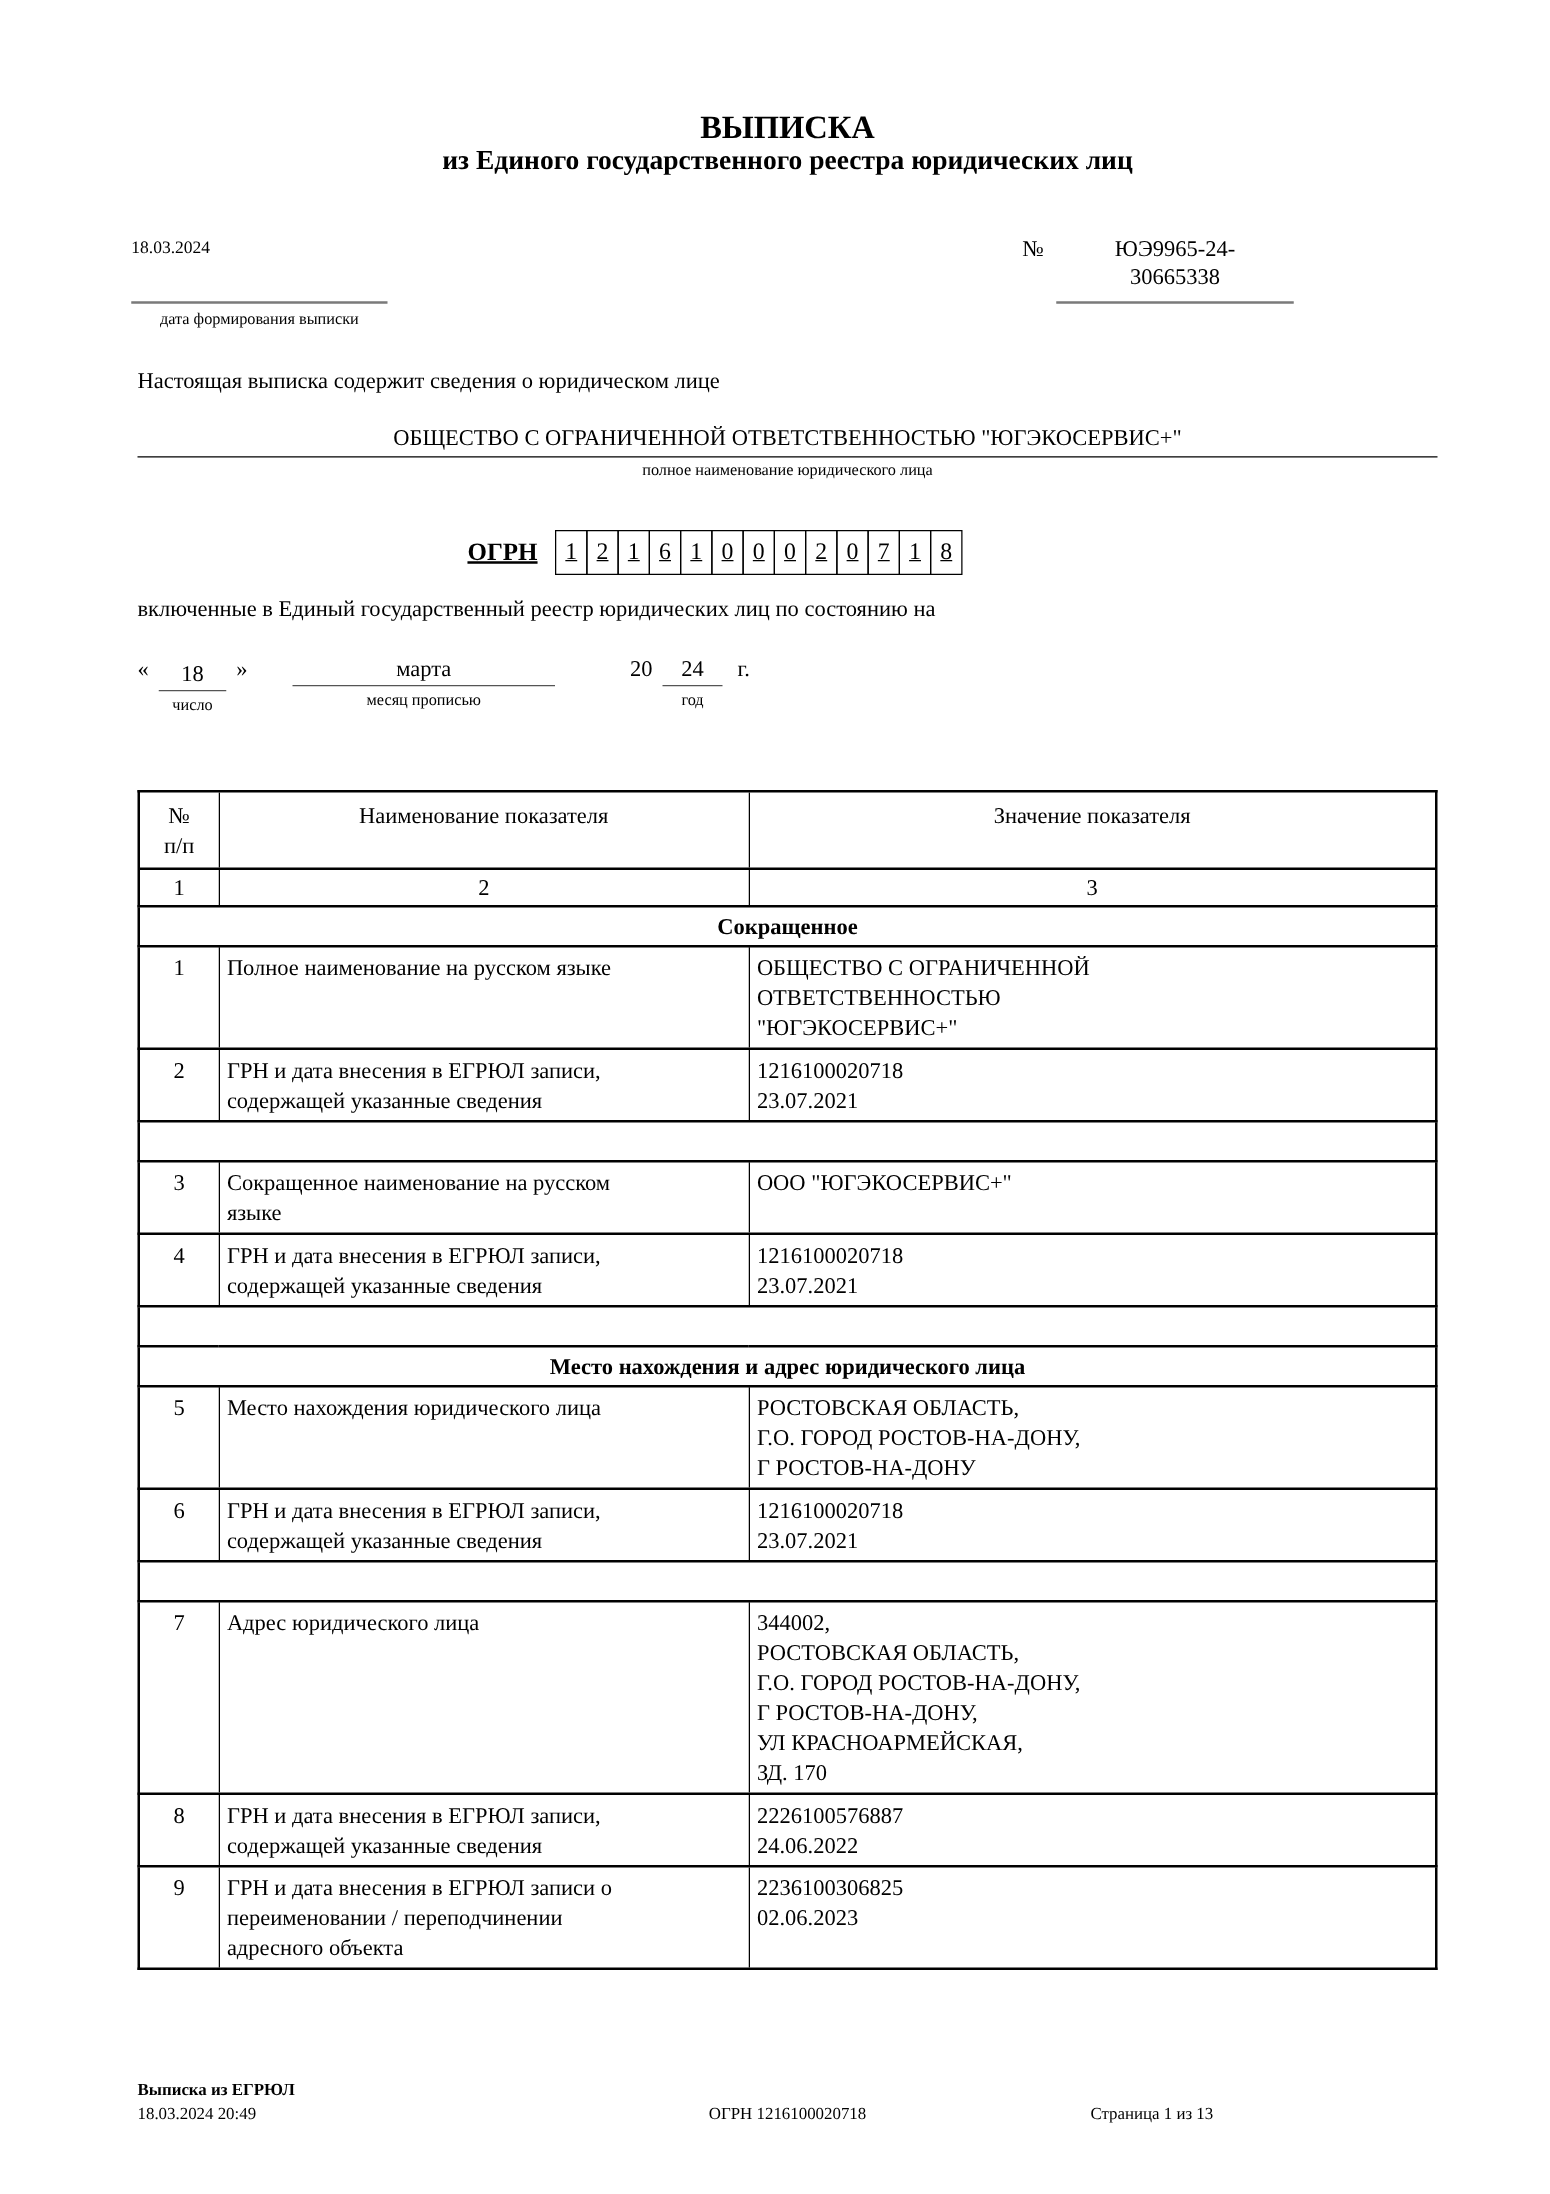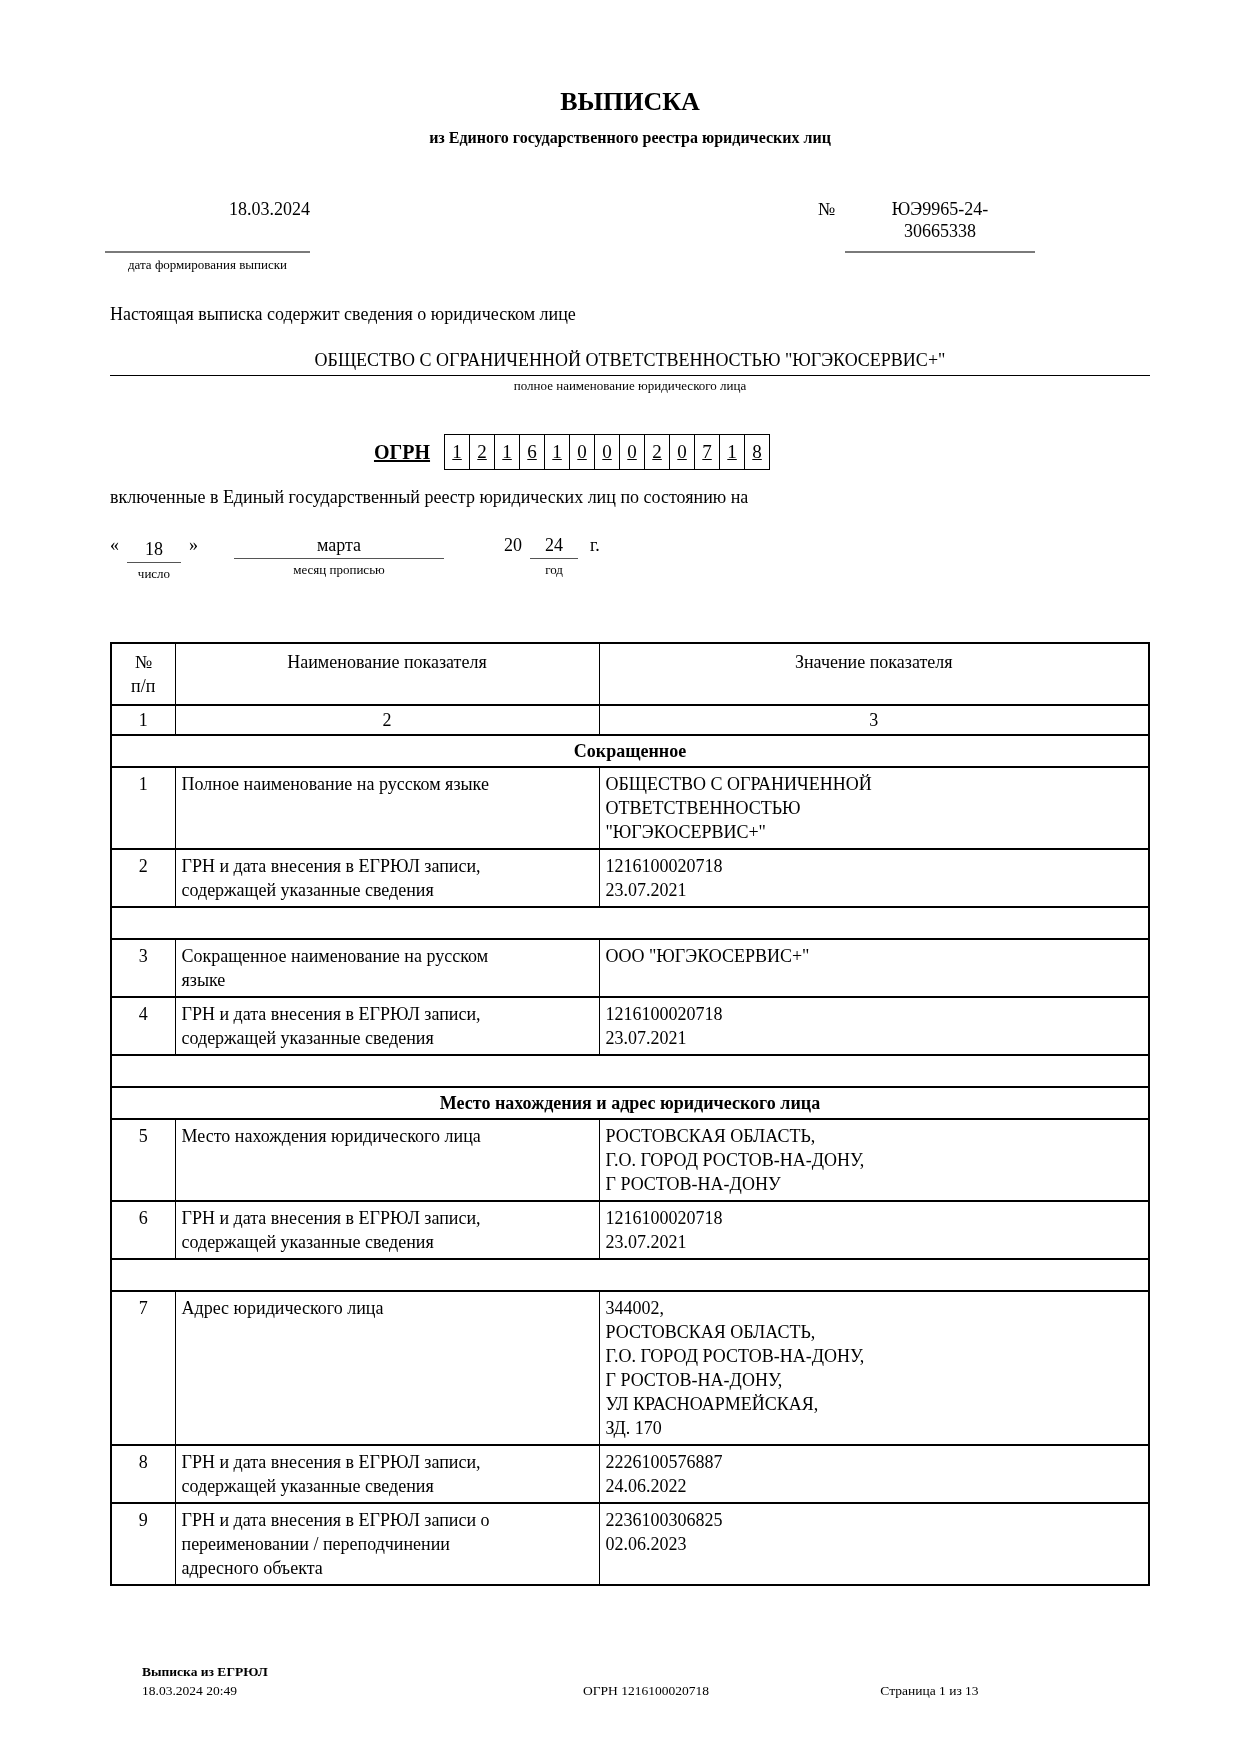--- a/index.html
+++ b/index.html
@@ -5,25 +5,25 @@
   * { margin:0; padding:0; box-sizing:border-box; }
   html,body { background:#ffffff; }
   body {
     width:1240px; height:1755px;
     font-family:"Liberation Serif","DejaVu Serif",serif;
     color:#000;
   }
   .page { position:relative; width:1240px; height:1755px; padding:88px 90px 0 110px; overflow:hidden; }
 
   .doc-title { text-align:center; font-size:26px; font-weight:bold; line-height:28px; }
-  .doc-subtitle { text-align:center; font-size:16px; font-weight:bold; line-height:24px; margin-top:10px; }
+  .doc-subtitle { text-align:center; font-size:22px; font-weight:bold; line-height:24px; }
 
   .meta-row { display:flex; justify-content:space-between; margin-top:48px; }
   .date-block { width:205px; margin-left:-5px; }
-  .date-value { display:block; text-align:right; font-size:18px; line-height:22px; padding-bottom:31px; border-bottom:2px solid #7a7a7a; }
+  .date-value { display:block; text-align:left; font-size:14px; line-height:22px; padding-bottom:31px; border-bottom:2px solid #7a7a7a; }
   .date-caption { display:block; text-align:center; font-size:13px; line-height:16px; margin-top:4px; }
   .number-group { display:flex; align-items:flex-start; margin-right:115px; }
   .number-sign { font-size:18px; line-height:22px; margin-right:10px; }
   .number-block { width:190px; text-align:center; font-size:18px; line-height:22px; padding-bottom:9px; border-bottom:2px solid #7a7a7a; }
 
   .lead-text { margin-top:30px; font-size:18px; line-height:22px; }
 
   .company-block { margin-top:24px; border-bottom:1px solid #000; padding-bottom:4px; }
   .company-name { text-align:center; font-size:18px; line-height:22px; }
   .company-caption { text-align:center; font-size:13px; line-height:16px; margin-top:2px; }
@@ -52,21 +52,21 @@
   table.main td:first-child { border-left-width:2px; }
   table.main td:last-child { border-right-width:2px; }
   tr.hdr td { text-align:center; padding:6px 19px; border-bottom-width:1px; }
   tr.nums td { text-align:center; padding:2px 4px; }
   tr.section-row td { font-weight:bold; text-align:center; padding:3px 4px; }
   tr.spacer-row td { height:32px; }
   td.c-num { width:64px; text-align:center; }
   td.c-name { width:424px; white-space:pre-line; }
   td.c-val { white-space:pre-line; padding-left:5px; }
 
-  .footer { position:absolute; left:110px; right:90px; top:1662px; display:grid; grid-template-columns:1fr auto 1fr; font-size:13.5px; line-height:19px;margin-left:32px; }
+  .footer { position:absolute; left:110px; right:90px; top:1662px; display:grid; grid-template-columns:1fr auto 1fr; font-size:13.5px; line-height:19px; }
   .footer-left .l1 { font-weight:bold; }
   .footer-center { text-align:right; margin-top:19px; }
   .footer-right { text-align:center; margin-top:19px; }
 </style>
 </head>
 <body>
 
 <div class="page">
 
   <div class="doc-title">ВЫПИСКА</div>

